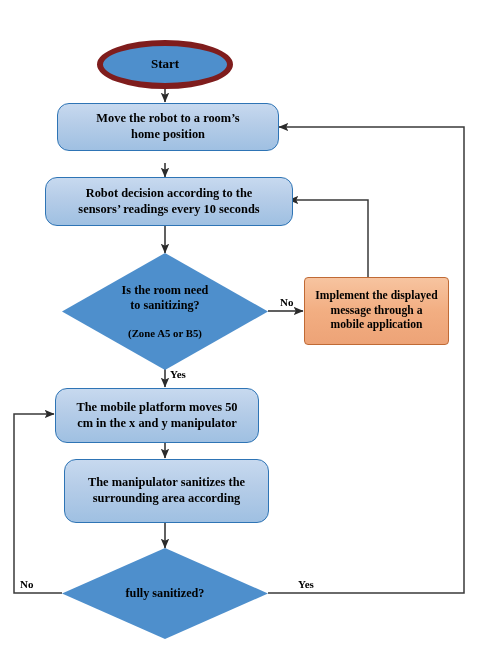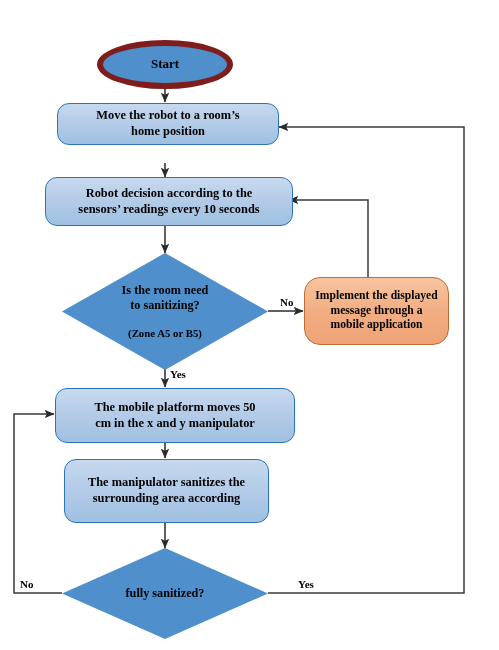--- a/index.html
+++ b/index.html
@@ -38,21 +38,21 @@
     z-index: 3;
   }
   .proc {
     border-radius: 12px;
     border: 1.1px solid #2E74B5;
     background: linear-gradient(to bottom, #C7D9EF 0%, #B6CDE8 42%, #9FC0E2 100%);
     font-size: 12.4px;
     padding: 2px 8px;
   }
   .proc-orange {
-    border-radius: 16px;
+    border-radius: 4px;
     border: 1.1px solid #C06A35;
     background: linear-gradient(to bottom, #F7C4A0 0%, #F2AE82 50%, #EDA377 100%);
     font-size: 11.6px;
     padding: 2px 6px;
   }
   .terminator {
     border-radius: 50%;
     border: 6px solid #7f1d1d;
     background: #4E8FCC;
     font-size: 13px;
@@ -121,21 +121,21 @@
 
     <polyline points="62,593 14,593 14,414 54,414" fill="none" stroke="#3A3A3A" stroke-width="1.5" marker-end="url(#arrow)"></polyline>
 
     <polyline points="268,593 464,593 464,127 279,127" fill="none" stroke="#3A3A3A" stroke-width="1.5" marker-end="url(#arrow)"></polyline>
   </svg>
 
   <div class="node terminator" style="left:97px; top:40px; width:136px; height:49px;">
     <span>Start</span>
   </div>
 
-  <div class="node proc" style="left:57px; top:103px; width:222px; height:42px;">
+  <div class="node proc" style="left:57px; top:103px; width:222px; height:48px;">
     <span>
       <span class="txt-line">Move the robot to a room’s</span>
       <span class="txt-line">home position</span>
     </span>
   </div>
 
   <div class="node proc" style="left:45px; top:177px; width:248px; height:49px;">
     <span>
       <span class="txt-line">Robot decision according to the</span>
       <span class="txt-line">sensors’ readings every 10 seconds</span>
@@ -154,21 +154,21 @@
   </div>
 
   <div class="node proc-orange" style="left:304px; top:277px; width:145px; height:68px;">
     <span>
       <span class="txt-line">Implement the displayed</span>
       <span class="txt-line">message through a</span>
       <span class="txt-line">mobile application</span>
     </span>
   </div>
 
-  <div class="node proc" style="left:55px; top:388px; width:240px; height:55px;">
+  <div class="node proc" style="left:55px; top:388px; width:204px; height:55px;">
     <span>
       <span class="txt-line">The mobile platform moves 50</span>
       <span class="txt-line">cm in the x and y manipulator</span>
     </span>
   </div>
 
   <div class="node proc" style="left:64px; top:459px; width:205px; height:64px;">
     <span>
       <span class="txt-line">The manipulator sanitizes the</span>
       <span class="txt-line">surrounding area according</span>

